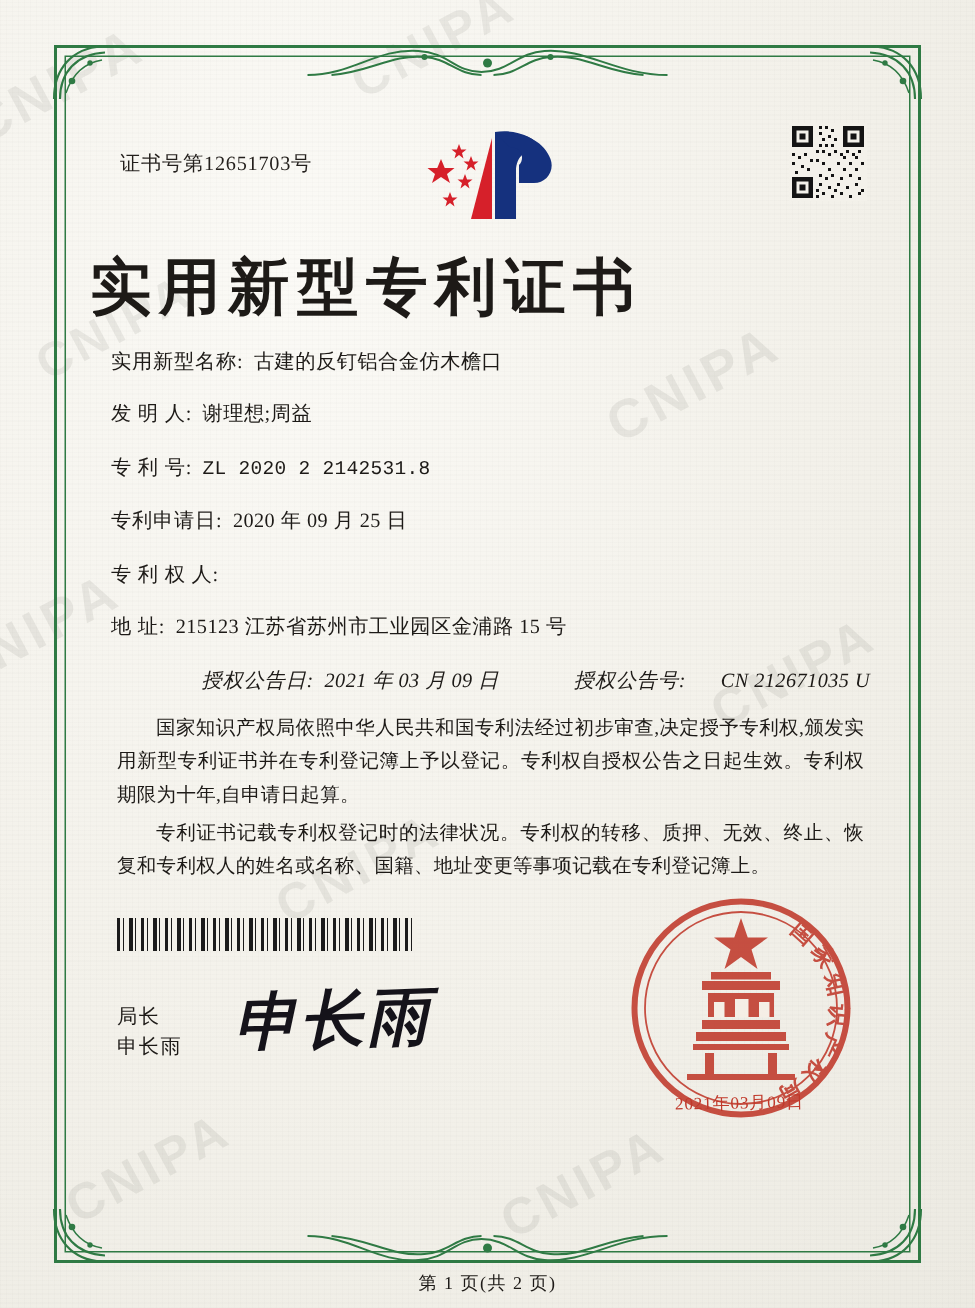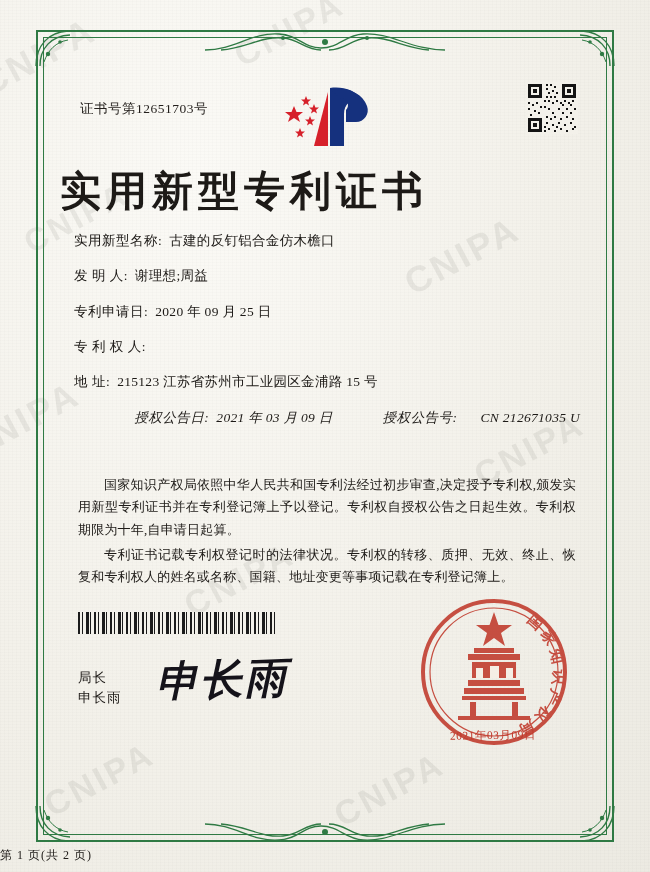--- a/index.html
+++ b/index.html
@@ -247,21 +247,21 @@
     color: #c0392b;
     letter-spacing: 0.5px;
     transform: rotate(-1deg);
     font-family: "Liberation Serif", serif;
   }
 
   .page-footer {
     position: absolute;
     left: 0; right: 0;
     bottom: 8px;
-    text-align: left;
+    text-align: center;
     font-size: 12px;
     color: #1d1a17;
     letter-spacing: 1px;
   }
 </style>
 </head>
 <body>
 
 <div class="page">
 
@@ -437,20 +437,24 @@
       <div class="field-row">
         <span class="f-label">实用新型名称:</span>
         <span class="f-value">古建的反钉铝合金仿木檐口</span>
       </div>
 
       <div class="field-row">
         <span class="f-label">发 明 人:</span>
         <span class="f-value">谢理想;周益</span>
       </div>
 
+      <div class="field-row">
+        <span class="f-label">专 利 号:</span>
+        <span class="f-value mono">ZL 2020 2 2142531.8</span>
+      </div>
 
       <div class="field-row">
         <span class="f-label">专利申请日:</span>
         <span class="f-value">2020 年 09 月 25 日</span>
       </div>
 
       <div class="field-row">
         <span class="f-label">专 利 权 人:</span>
       </div>
 

